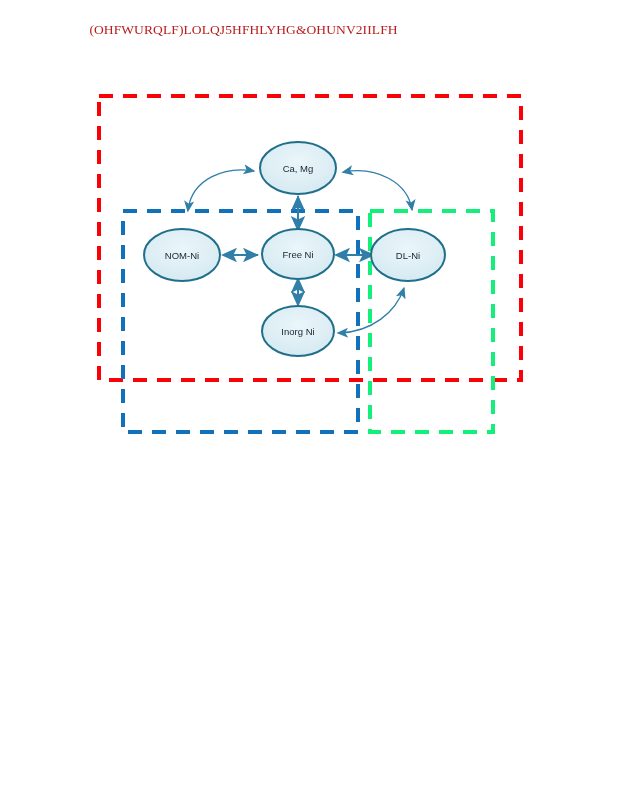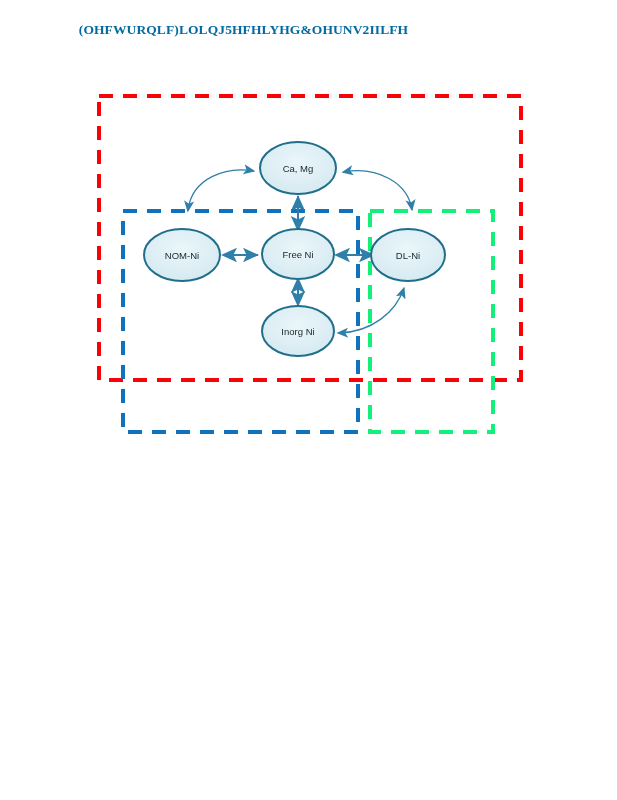--- a/index.html
+++ b/index.html
@@ -24,23 +24,22 @@
   }
   #doc-header {
     position: absolute;
     left: 0;
     top: 22px;
     width: 487px;
     text-align: center;
     font-family: "Liberation Serif", serif;
     font-size: 13.5px;
     letter-spacing: 0.1px;
-    color: #0369a1;
+    color: #b91c1c;
     white-space: nowrap;
-    font-weight: bold;
   }
   #figure {
     position: absolute;
     left: 0;
     top: 0;
     width: 617px;
     height: 800px;
   }
   #figure svg {
     display: block;

